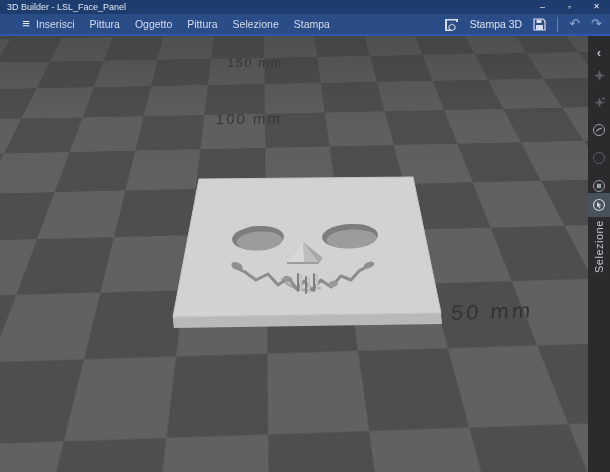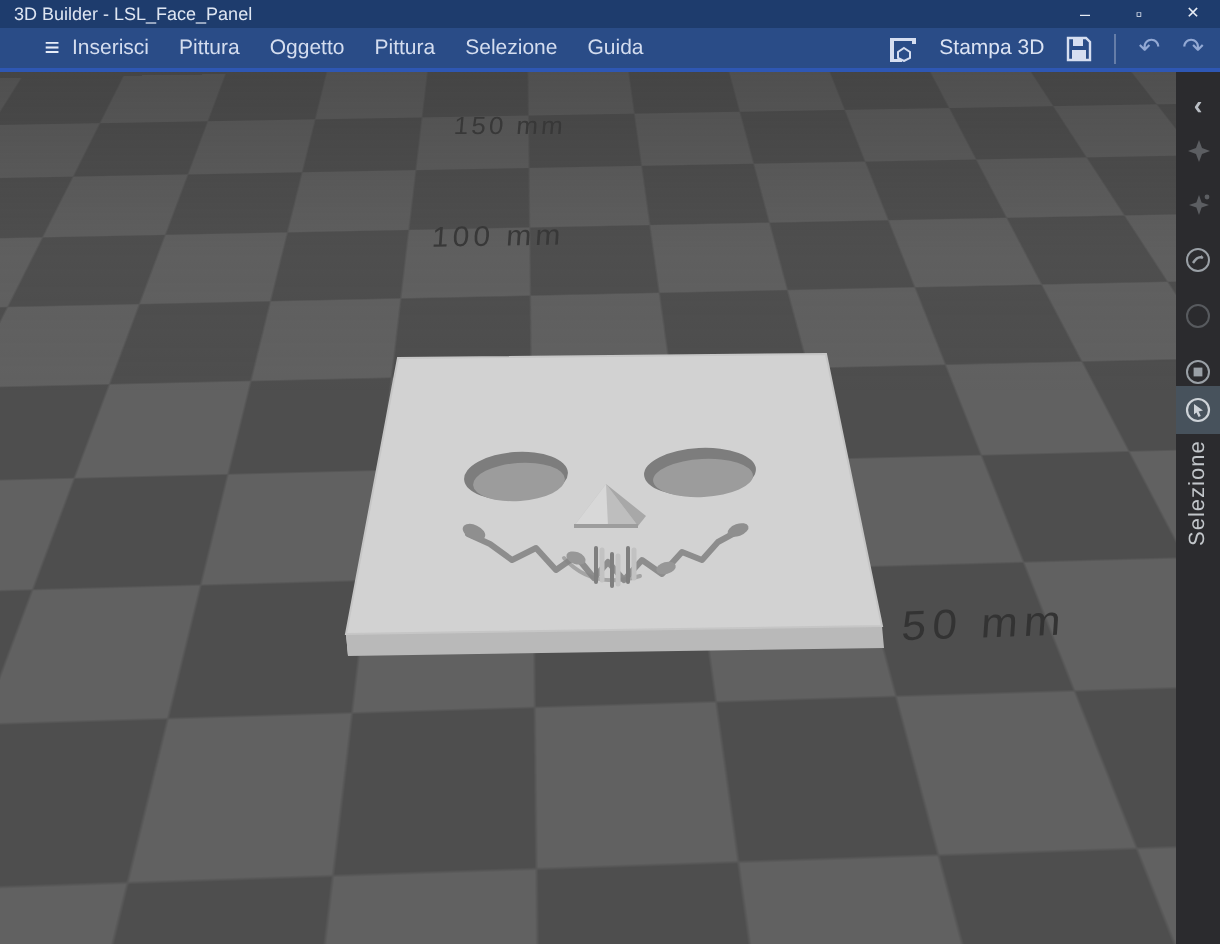--- a/index.html
+++ b/index.html
@@ -78,21 +78,21 @@
   </div>
 
   <div class="menubar">
     <span class="hamburger">≡</span>
     <div class="menu-items">
       <span class="menu-item">Inserisci</span>
       <span class="menu-item">Pittura</span>
       <span class="menu-item">Oggetto</span>
       <span class="menu-item">Pittura</span>
       <span class="menu-item">Selezione</span>
-      <span class="menu-item">Guida</span>
+      <span class="menu-item">Stampa</span>
     </div>
     <div class="mb-right">
       <span class="mb-icon">
         <svg width="15" height="13" viewBox="0 0 15 13">
           <path d="M1 1 h13 v3 h-2 v-1.5 h-9 v9 h4 v1.5 h-6 z" fill="#d6def0"></path>
           <path d="M8 6 l3 2 v3 l-3 1.5 l-3-1.5 v-3 z" fill="none" stroke="#d6def0" stroke-width="1"></path>
         </svg>
       </span>
       <span class="label">Stampa 3D</span>
       <span class="mb-icon">

